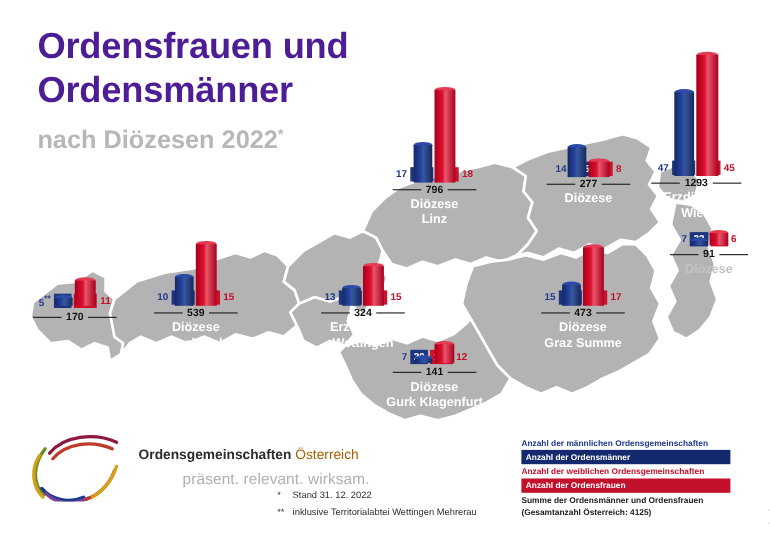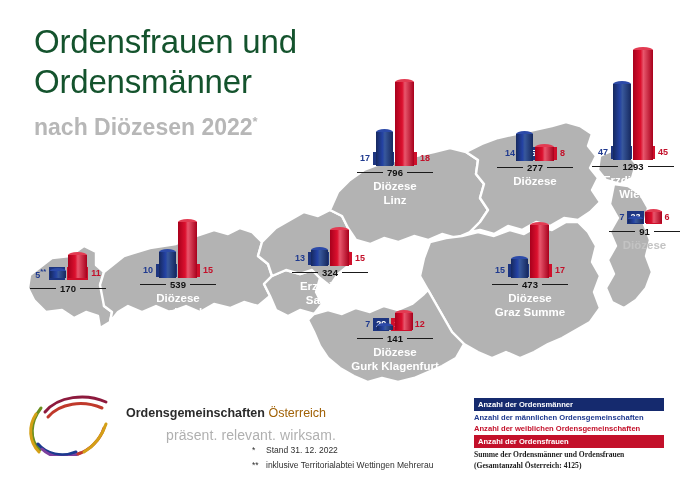--- a/index.html
+++ b/index.html
@@ -8,22 +8,22 @@
     font-family: "Liberation Sans", sans-serif;
     background:#ffffff;
     position:relative;
     overflow:hidden;
   }
   #stage { position:absolute; left:0; top:0; width:700px; height:494px; }
 
   
   .title-block { position:absolute; left:34px; top:22px; width:400px; }
   .title-l1, .title-l2 {
-    font-size:33px; line-height:40px; color:#14532d;
-    font-weight:400; letter-spacing:-0.2px; white-space:nowrap;
+    font-size:33px; line-height:40px; color:#4c1d95;
+    font-weight:700; letter-spacing:-0.2px; white-space:nowrap;
   }
   .subtitle {
     font-size:23px; line-height:30px; color:#b7b7b7;
     font-weight:700; margin-top:5px; white-space:nowrap;
   }
   .subtitle .ast { font-size:13px; vertical-align:super; }
 
   
   #map { position:absolute; left:0; top:60px; width:700px; height:330px; }
 
@@ -92,21 +92,21 @@
   .note { font-size:8.5px; color:#2f2f2f; line-height:15px; white-space:nowrap; }
   .note .mk { display:inline-block; width:14px; }
 
   
   #legend { position:absolute; left:474px; top:398px; width:190px; }
   .lg { font-size:7.6px; line-height:9px; font-weight:700; white-space:nowrap; margin-bottom:2px; }
   .lg.t-blue { color:#1f3a8f; }
   .lg.t-red  { color:#c3102a; }
   .lg.sw-blue { background:#152a6e; color:#fff; padding:2px 4px; }
   .lg.sw-red  { background:#c3102a; color:#fff; padding:2px 4px; }
-  .lg.t-dark  { color:#1b1b1b;font-family:Liberation Serif, serif; }
+  .lg.t-dark  { color:#1b1b1b; }
 
   
   #vurl {
     position:absolute; right:1px; top:300px;
     transform-origin:100% 0;
     transform:rotate(-90deg) translate(-100%,0);
     font-size:9px; font-weight:700; color:#1b1b1b;
     letter-spacing:0.2px; white-space:nowrap;
   }
 </style>
@@ -217,21 +217,21 @@
       <span class="rule"></span>
       <span class="sum">539</span>
       <span class="rule"></span>
     </div>
     <div class="dioname">
       <div>Diözese</div>
       <div>Innsbruck</div>
     </div>
   </div>
 
-  <div class="cluster" style="left:270px; top:128px; width:120px;">
+  <div class="cluster" style="left:270px; top:140px; width:120px;">
     <div class="bars" style="height:138px;">
       <div class="cyl blue" style="width:17px;height:16px;margin-right:2px;">
         <div class="top"></div>
         <div class="body"></div>
       </div>
       <div class="cyl red" style="width:19px;height:36px;">
         <div class="top"></div>
         <div class="body"></div>
       </div>
     </div>
@@ -241,21 +241,21 @@
       <span class="n in-red">217</span>
       <span class="n out-red">15</span>
     </div>
     <div class="sumrow">
       <span class="rule"></span>
       <span class="sum">324</span>
       <span class="rule"></span>
     </div>
     <div class="dioname">
       <div>Erzdiözese</div>
-      <div>Salzburg</div>
+      <div>Wettingen</div>
     </div>
   </div>
 
   <div class="cluster" style="left:335px; top:28px; width:120px;">
     <div class="bars" style="height:138px;">
       <div class="cyl blue" style="width:17px;height:34px;margin-right:2px;">
         <div class="top"></div>
         <div class="body"></div>
       </div>
       <div class="cyl red" style="width:19px;height:84px;">
@@ -436,22 +436,22 @@
       <div class="logo-claim">präsent. relevant. wirksam.</div>
     </div>
   </div>
 
   <div id="notes">
     <div class="note"><span class="mk">*</span><span>Stand 31. 12. 2022</span></div>
     <div class="note"><span class="mk">**</span><span>inklusive Territorialabtei Wettingen Mehrerau</span></div>
   </div>
 
   <div id="legend">
+    <div class="lg t-blue">Anzahl der männlichen Ordensgemeinschaften</div>
     <div class="lg sw-blue">Anzahl der Ordensmänner</div>
-    <div class="lg t-blue">Anzahl der männlichen Ordensgemeinschaften</div>
     <div class="lg t-red">Anzahl der weiblichen Ordensgemeinschaften</div>
     <div class="lg sw-red">Anzahl der Ordensfrauen</div>
     <div class="lg t-dark">Summe der Ordensmänner und Ordensfrauen</div>
     <div class="lg t-dark">(Gesamtanzahl Österreich: 4125)</div>
   </div>
 
   <div id="vurl">www.ordensgemeinschaften.at</div>
 
 </div>
 

